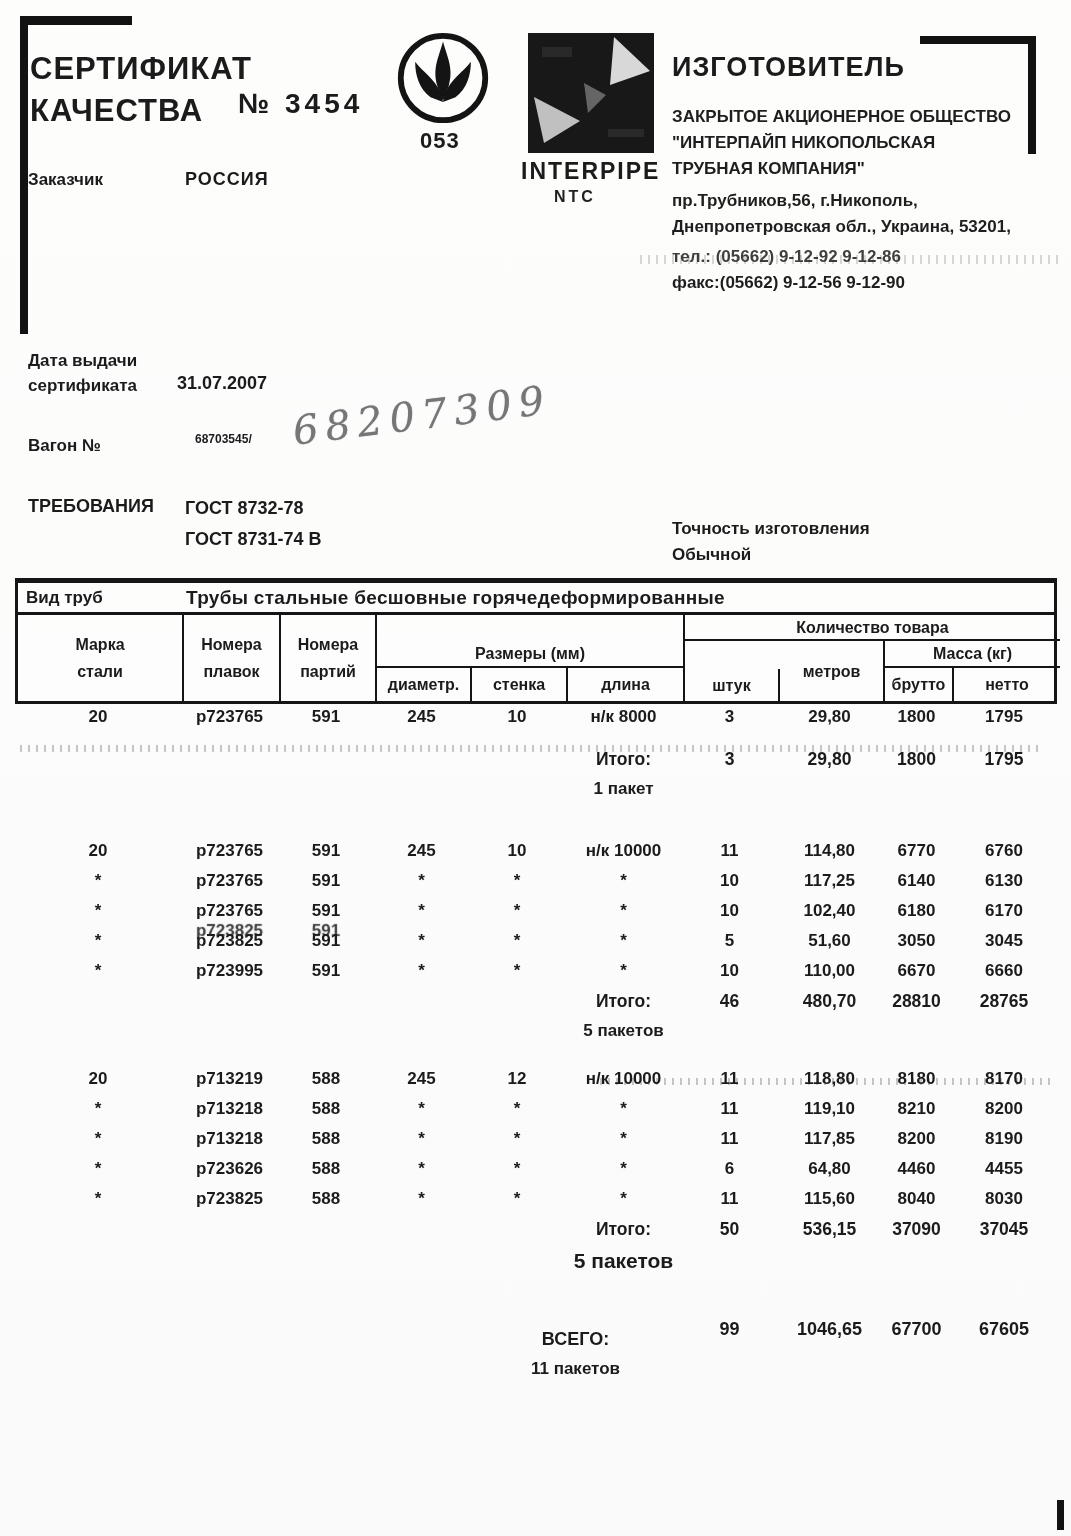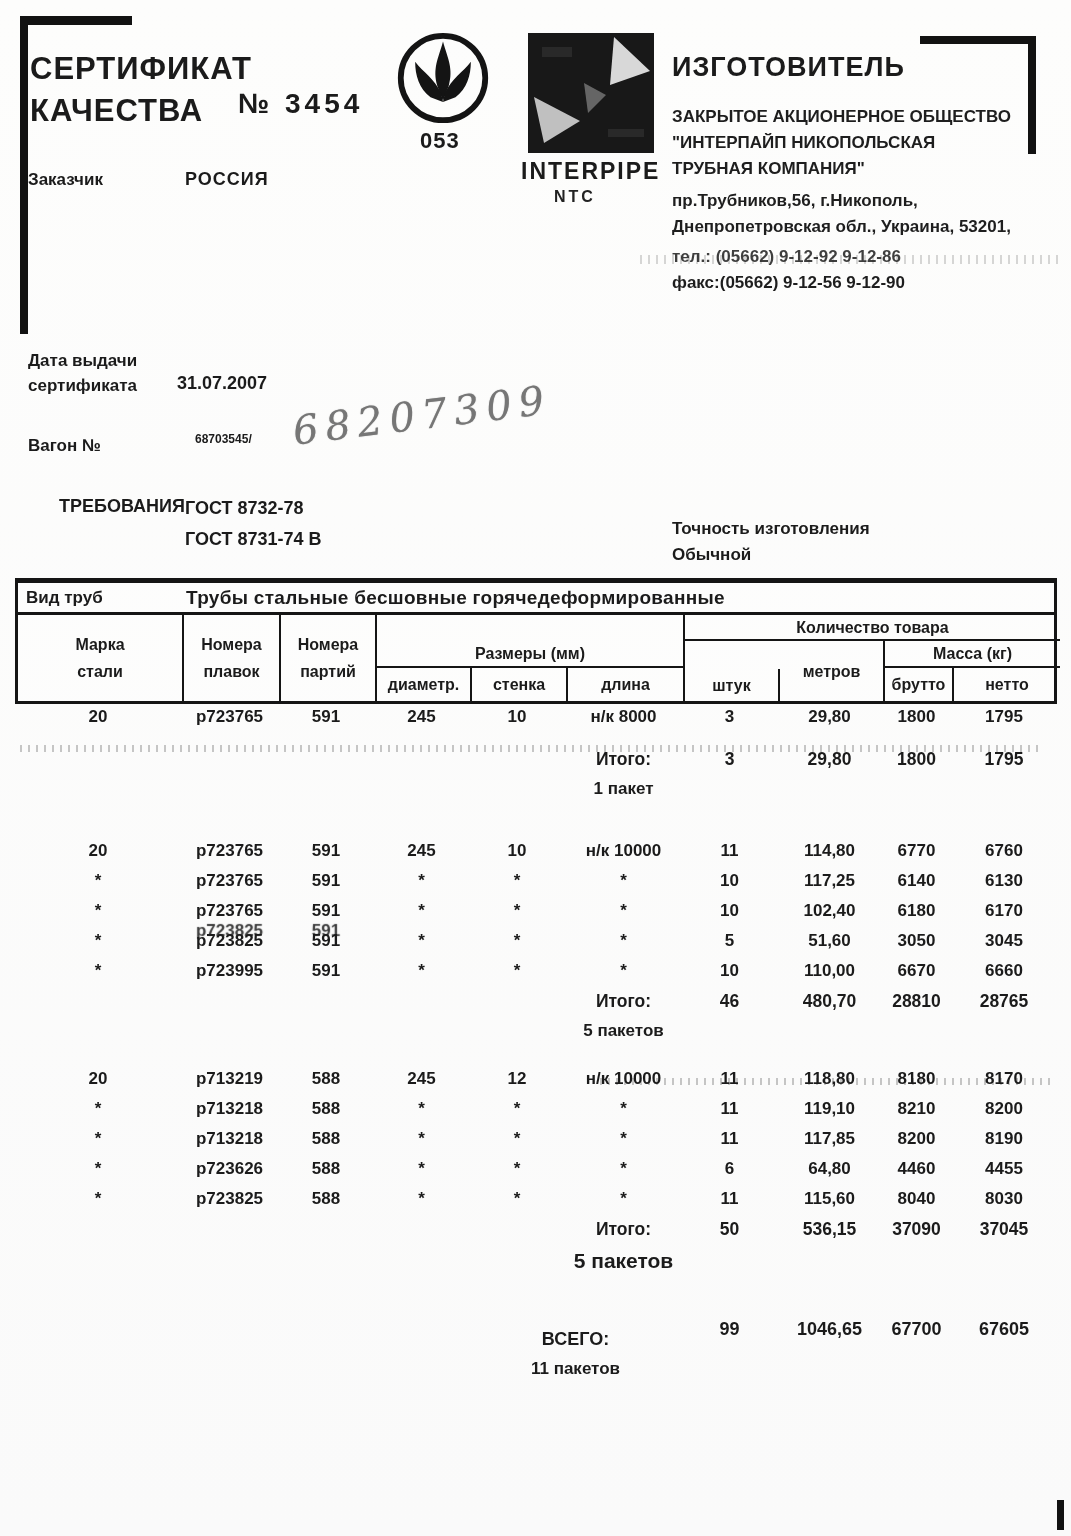--- a/index.html
+++ b/index.html
@@ -46,21 +46,21 @@
   .date-val { left:177px; top:373px; }
 
   .wagon-lbl { left:28px; top:436px; }
   .wagon-val { left:175px; top:432px; font-size:12px;margin-left:20px; }
   .wagon-hw {
     left:292px; top:392px; font-family:"DejaVu Serif", serif; font-style:italic;
     font-size:40px; color:#4a4a4a; letter-spacing:7px; transform:rotate(-7deg);
     opacity:.75; text-shadow:0 0 1px rgba(60,60,60,.6);
   }
 
-  .req-lbl { left:28px; top:496px; font-size:18px;margin-left:31px; }
+  .req-lbl { left:28px; top:496px; font-size:18px; }
   .req-vals { left:185px; top:493px; font-size:18px; font-weight:700; line-height:31px; }
   .precision { left:672px; top:516px; font-size:17px; font-weight:700; line-height:26px; }
 
   
   .thead { left:15px; top:578px; width:1042px; border:3px solid #151515; border-top-width:5px; background:rgba(255,255,255,.4); }
   .kind-row { display:flex; align-items:center; height:32px; border-bottom:3px solid #151515; }
   .kind-lbl { width:168px; padding-left:8px; font-size:17px; font-weight:700; }
   .kind-val { font-size:19px; font-weight:700; letter-spacing:.3px; }
   .hgrid { display:grid; grid-template-columns:var(--cols); grid-template-rows:26px 27px 33px; }
   .hc { border-right:2px solid #151515; display:flex; align-items:center; justify-content:center;

